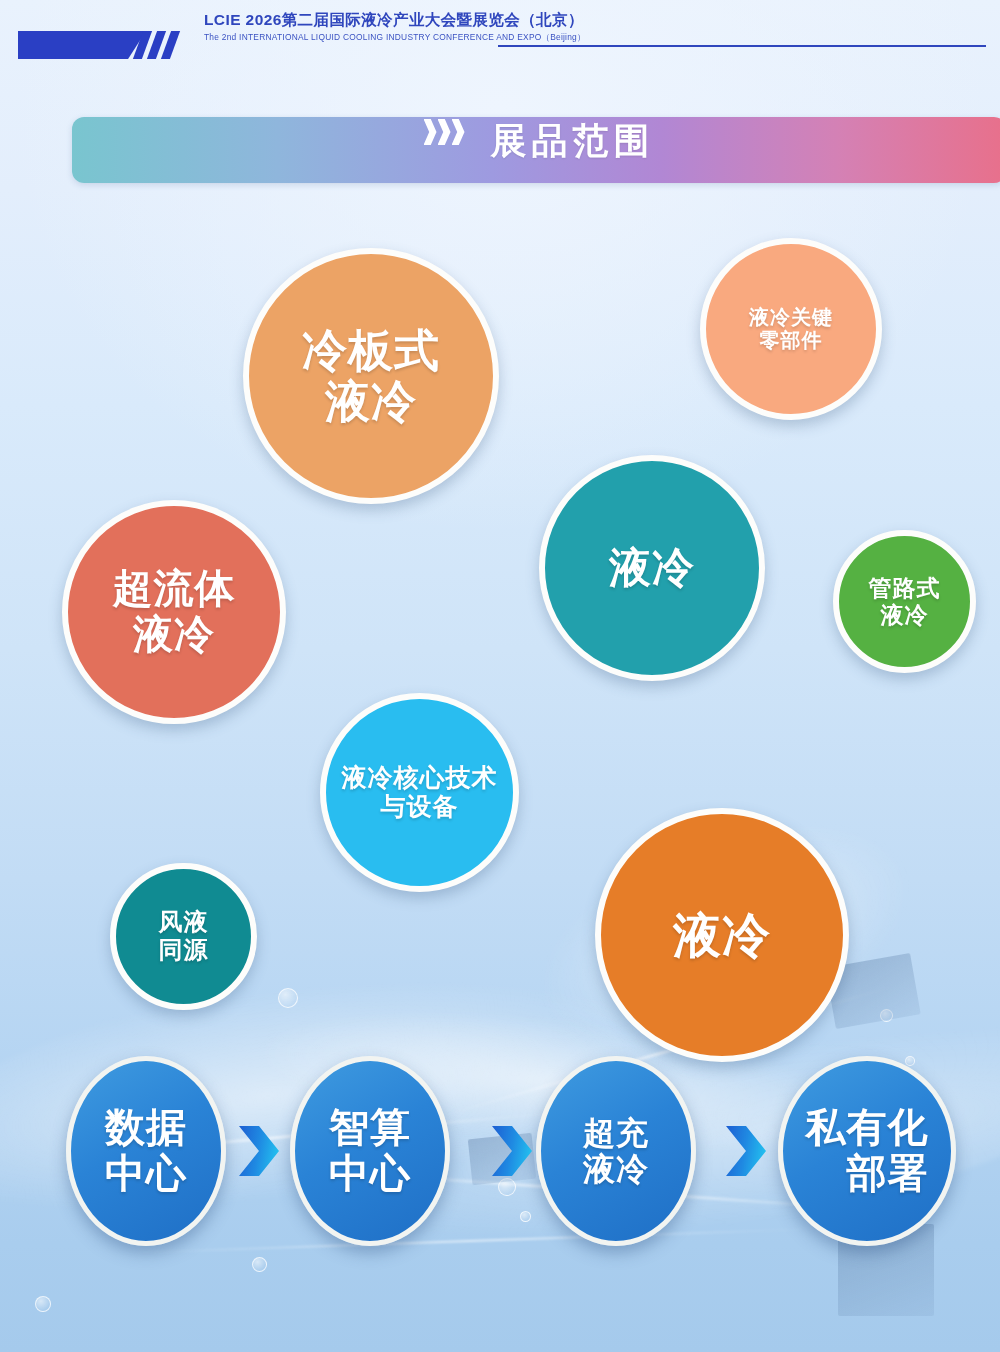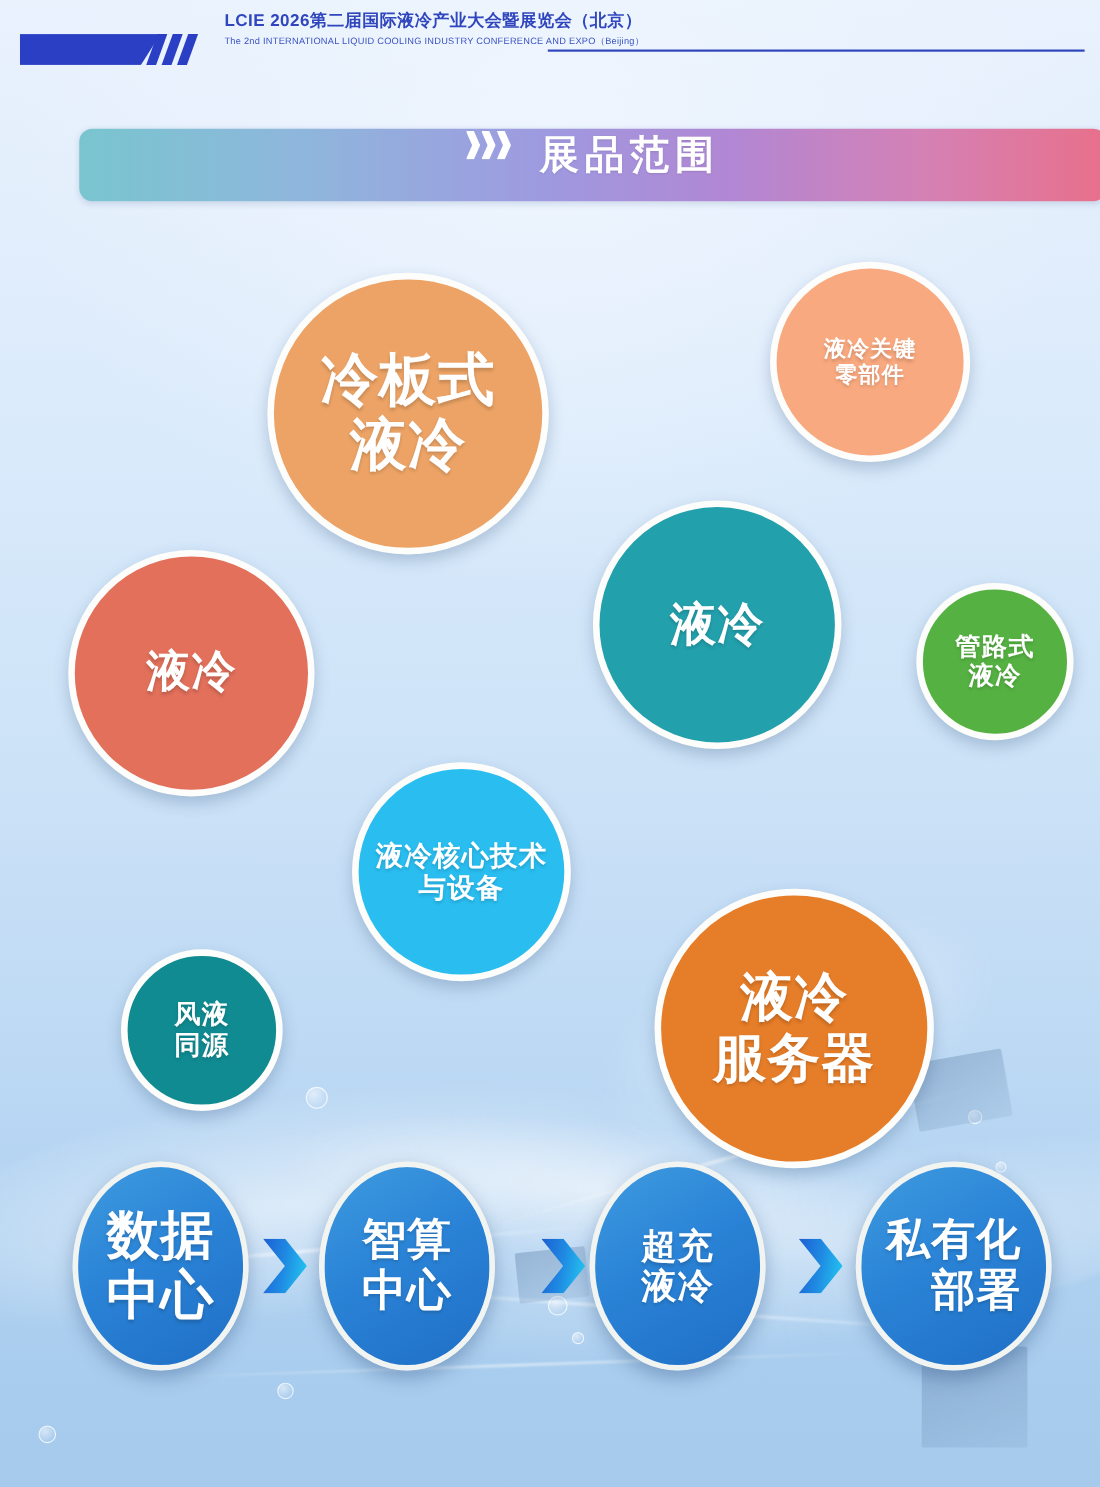--- a/index.html
+++ b/index.html
@@ -146,39 +146,40 @@
   <div class="banner">
     <div class="chev-group">
       <span></span>
         <span></span>
         <span></span>
     </div>
     <div class="banner-title">展品范围</div>
   </div>
 
   <div id="bubble-layer">
-      <div class="node flat" style="left: 243px; top: 248px; width: 256px; height: 256px; background: rgb(236, 163, 101); font-size: 52px;">
+      <div class="node flat" style="left: 243px; top: 248px; width: 256px; height: 256px; background: rgb(236, 163, 101); font-size: 45px;">
         <div class="node-label">
           <div>冷板式</div>
           <div>液冷</div>
         </div>
       </div>
       <div class="node flat" style="left: 700px; top: 238px; width: 182px; height: 182px; background: rgb(249, 169, 127); font-size: 20px;">
         <div class="node-label">
           <div>液冷关键</div>
           <div>零部件</div>
         </div>
       </div>
       <div class="node flat" style="left: 539px; top: 455px; width: 226px; height: 226px; background: rgb(34, 160, 172); font-size: 42px;">
         <div class="node-label">
           <div>液冷</div>
         </div>
       </div>
       <div class="node flat" style="left: 62px; top: 500px; width: 224px; height: 224px; background: rgb(226, 112, 91); font-size: 40px;">
         <div class="node-label">
+          <div>超流体</div>
           <div>液冷</div>
         </div>
       </div>
       <div class="node flat" style="left: 833px; top: 530px; width: 143px; height: 143px; background: rgb(85, 177, 66); font-size: 23px; text-align: center;">
         <div class="node-label">
           <div>管路式</div>
           <div>液冷</div>
         </div>
       </div>
       <div class="node flat" style="left: 320px; top: 693px; width: 199px; height: 199px; background: rgb(41, 189, 240); font-size: 25px;">
@@ -189,27 +190,26 @@
       </div>
       <div class="node flat" style="left: 110px; top: 863px; width: 147px; height: 147px; background: rgb(16, 139, 146); font-size: 24px;">
         <div class="node-label">
           <div>风液</div>
           <div>同源</div>
         </div>
       </div>
       <div class="node flat" style="left: 595px; top: 808px; width: 254px; height: 254px; background: rgb(230, 125, 40); font-size: 48px;">
         <div class="node-label">
           <div>液冷</div>
-          <div>服务器</div>
         </div>
       </div>
     </div>
 
   <div id="flow-layer">
-      <div class="node grad" style="left: 66px; top: 1056px; width: 160px; height: 190px; font-size: 48px;">
+      <div class="node grad" style="left: 66px; top: 1056px; width: 160px; height: 190px; font-size: 40px;">
         <div class="node-label">
           <div>数据</div>
           <div>中心</div>
         </div>
       </div>
       <div class="node grad" style="left: 290px; top: 1056px; width: 160px; height: 190px; font-size: 40px;">
         <div class="node-label">
           <div>智算</div>
           <div>中心</div>
         </div>

